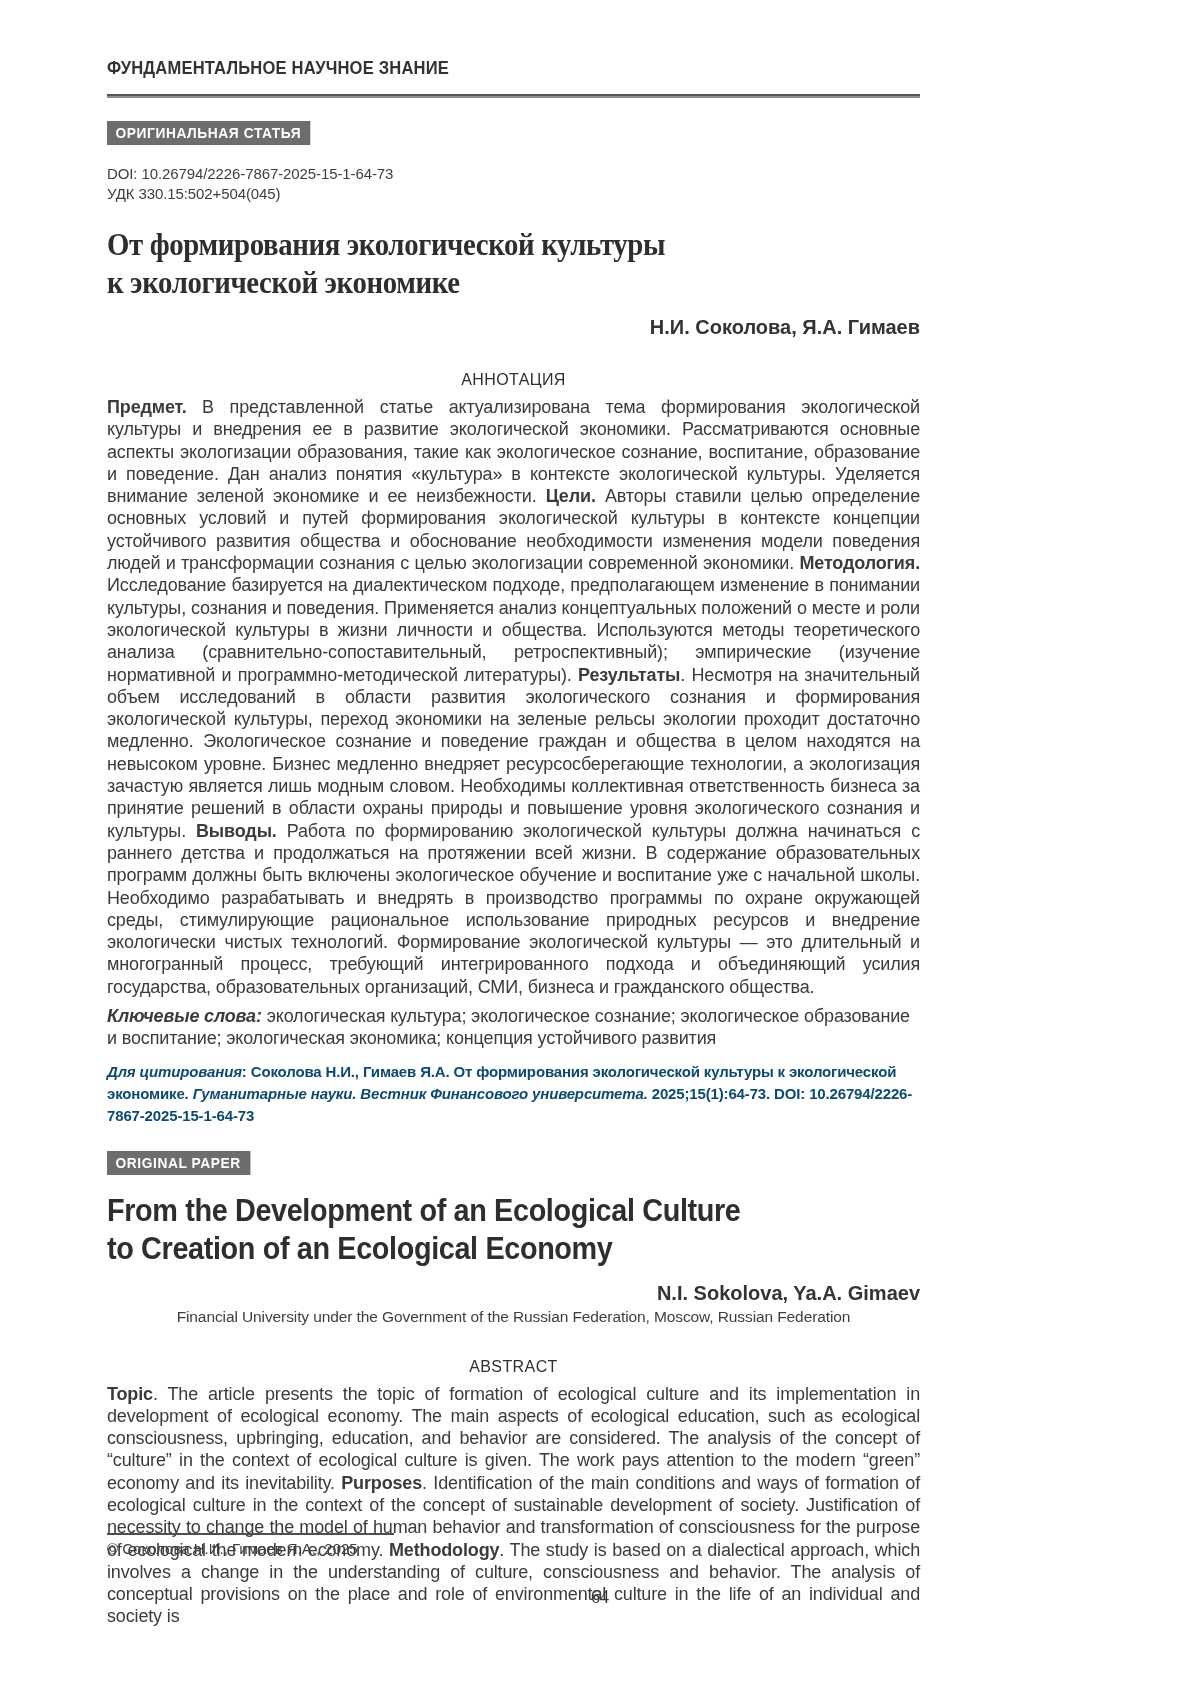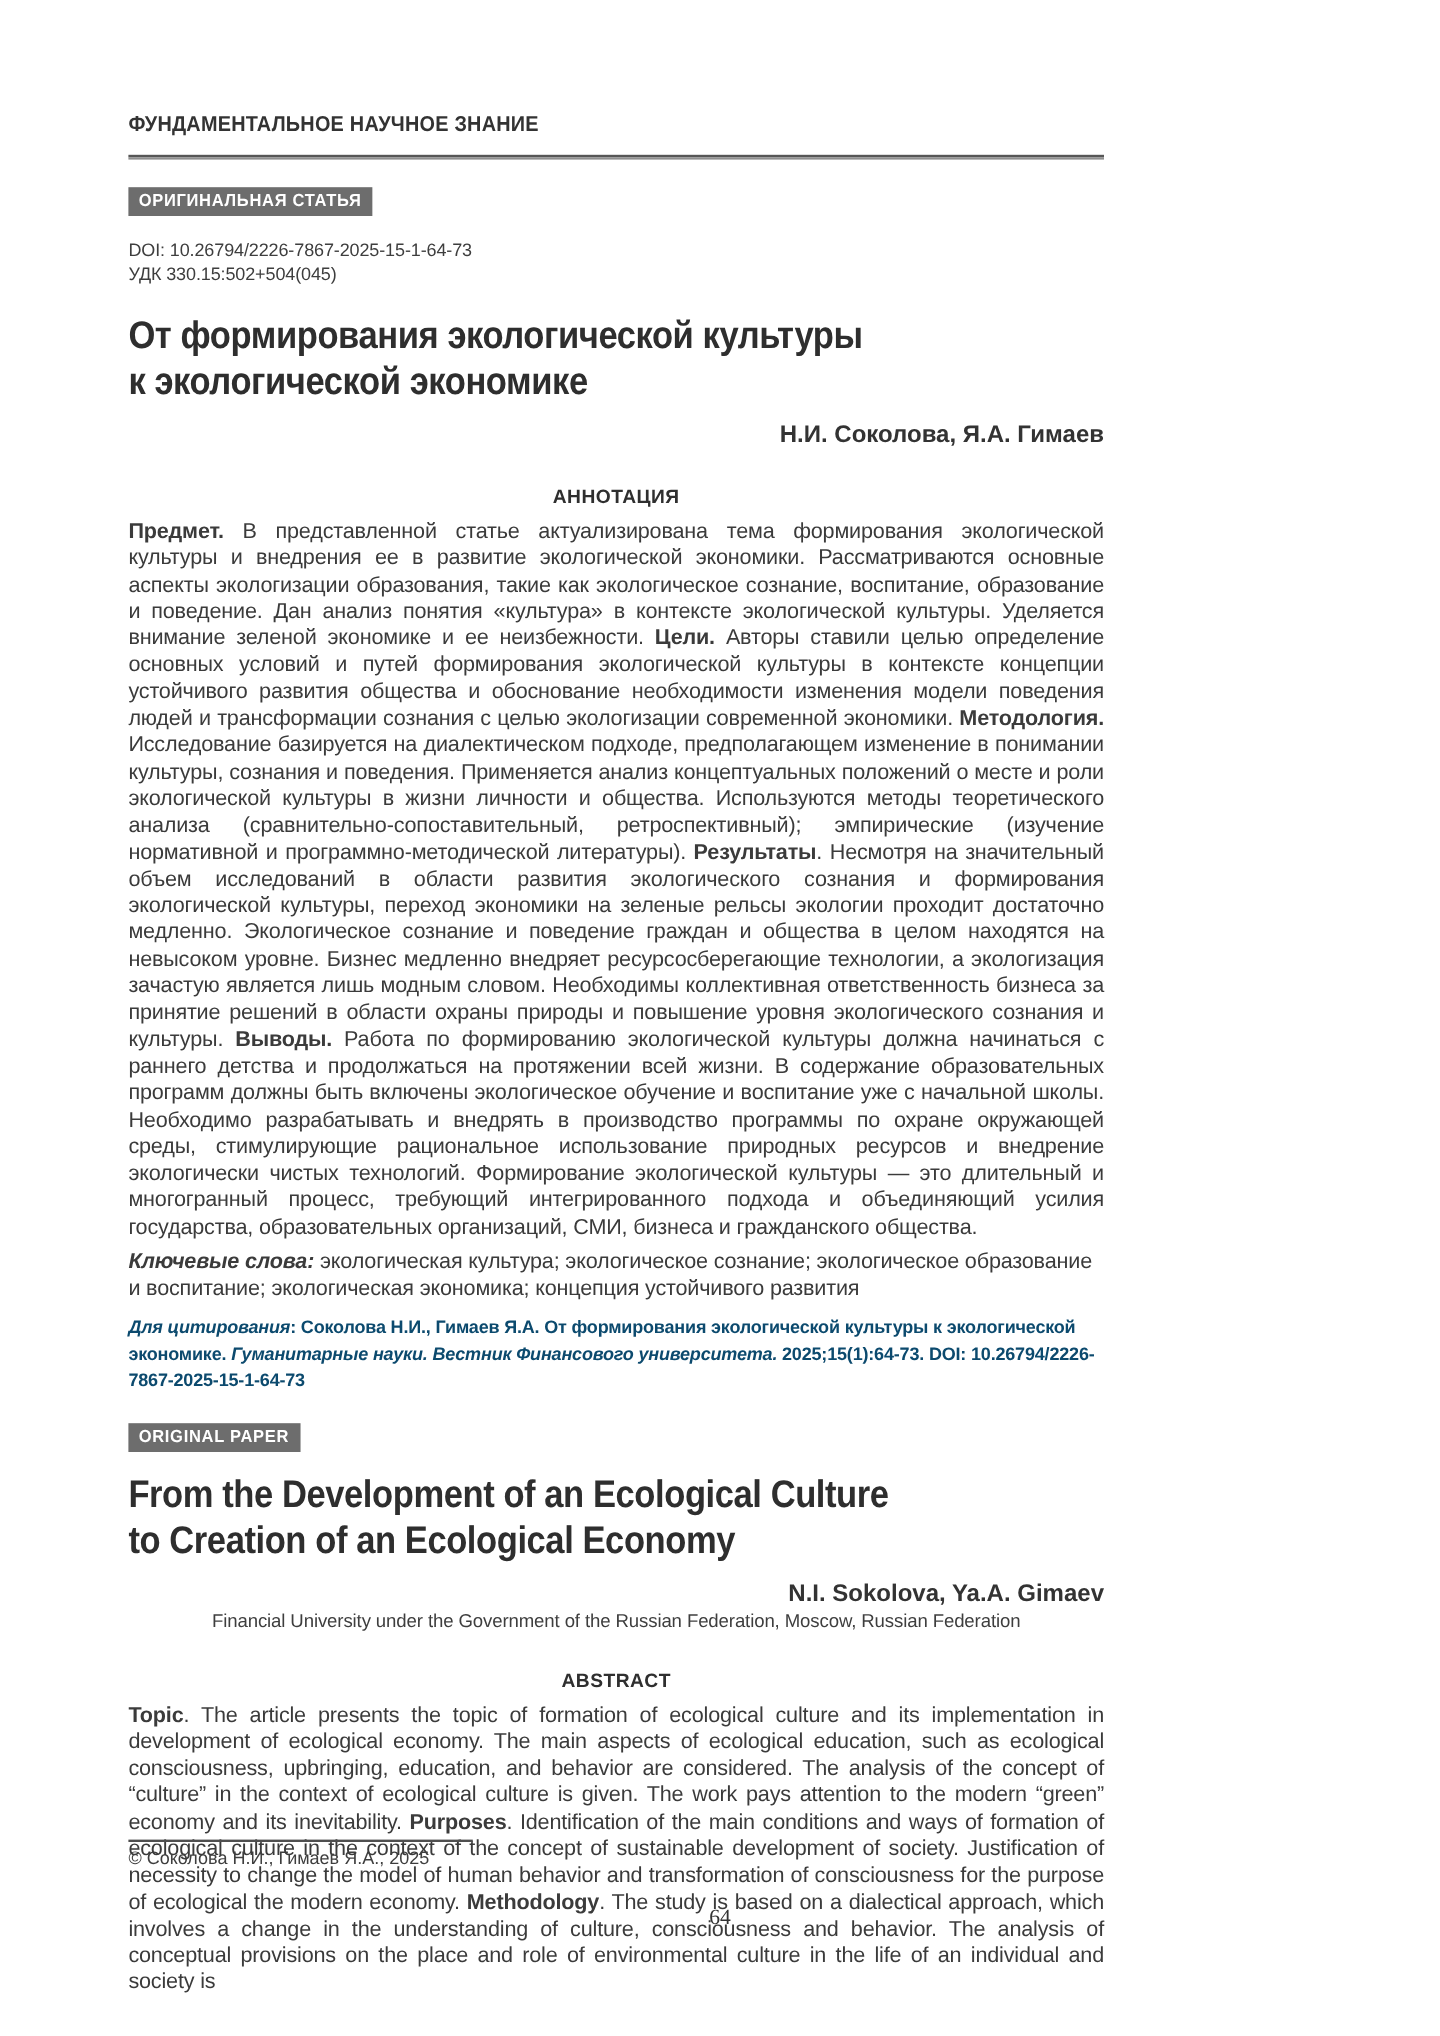--- a/index.html
+++ b/index.html
@@ -5,21 +5,21 @@
   * { margin: 0; padding: 0; box-sizing: border-box; }
   html, body { background: #ffffff; }
   body {
     width: 1200px; height: 1697px;
     position: relative; overflow: hidden;
     font-family: "Liberation Sans", "DejaVu Sans", sans-serif;
     color: #3b3b3b;
     -webkit-font-smoothing: antialiased;
   }
   .page { position: relative; width: 1200px; height: 1697px; }
-  .content { padding: 93px 90px 0 107px; width: 1010px; }
+  .content { padding: 58px 90px 0 107px; width: 1010px; }
 
   .section-header {
     font-size: 18px; font-weight: 700; color: #333;
     letter-spacing: 0.2px;
     transform: scaleX(0.92); transform-origin: left center;
   }
   .double-rule {
     margin-top: 15px; height: 3px;
     border-top: 2px solid #565656;
     border-bottom: 2px solid #8f8f8f;
@@ -27,34 +27,34 @@
   .badge {
     display: inline-block; margin-top: 23px;
     background: #6d6d6d; color: #ffffff;
     font-size: 14.5px; font-weight: 700; letter-spacing: 0.6px;
     padding: 4px 10px 4px 9px;
     transform: scaleX(0.95); transform-origin: left center;
   }
   .meta { margin-top: 19px; font-size: 15px; line-height: 20px; color: #3e3e3e; }
   .meta div { letter-spacing: -0.1px; }
 
-  .title-ru { margin-top: 21px; }
+  .title-ru { margin-top: 21px; font-family: Liberation Serif, serif; }
   .title-en { margin-top: 16px; }
   .title-line {
     font-size: 32px; line-height: 38px; font-weight: 700; color: #2e2e2e;
     letter-spacing: -0.4px;
     transform: scaleX(0.9); transform-origin: left center;
     white-space: nowrap;
   }
   .authors { margin-top: 15px; text-align: right; font-weight: 700; font-size: 20px; color: #333; }
   .affiliation { margin-top: 3px; text-align: center; font-size: 15.5px; color: #3e3e3e; letter-spacing: -0.1px; }
 
   .abstract-heading {
     margin-top: 32px; text-align: center;
-    font-size: 16px; font-weight: 700; color: #2f2f2f; letter-spacing: 0.4px;
+    font-size: 16px; font-weight: 400; color: #2f2f2f; letter-spacing: 0.4px;
   }
   .abstract-body {
     margin-top: 7px;
     font-size: 18px; line-height: 22.3px;
     text-align: justify; letter-spacing: -0.15px; color: #3b3b3b;
   }
   .keywords { text-align: left; }
   .citation {
     margin-top: 11px;
     font-size: 15px; line-height: 22.3px;

